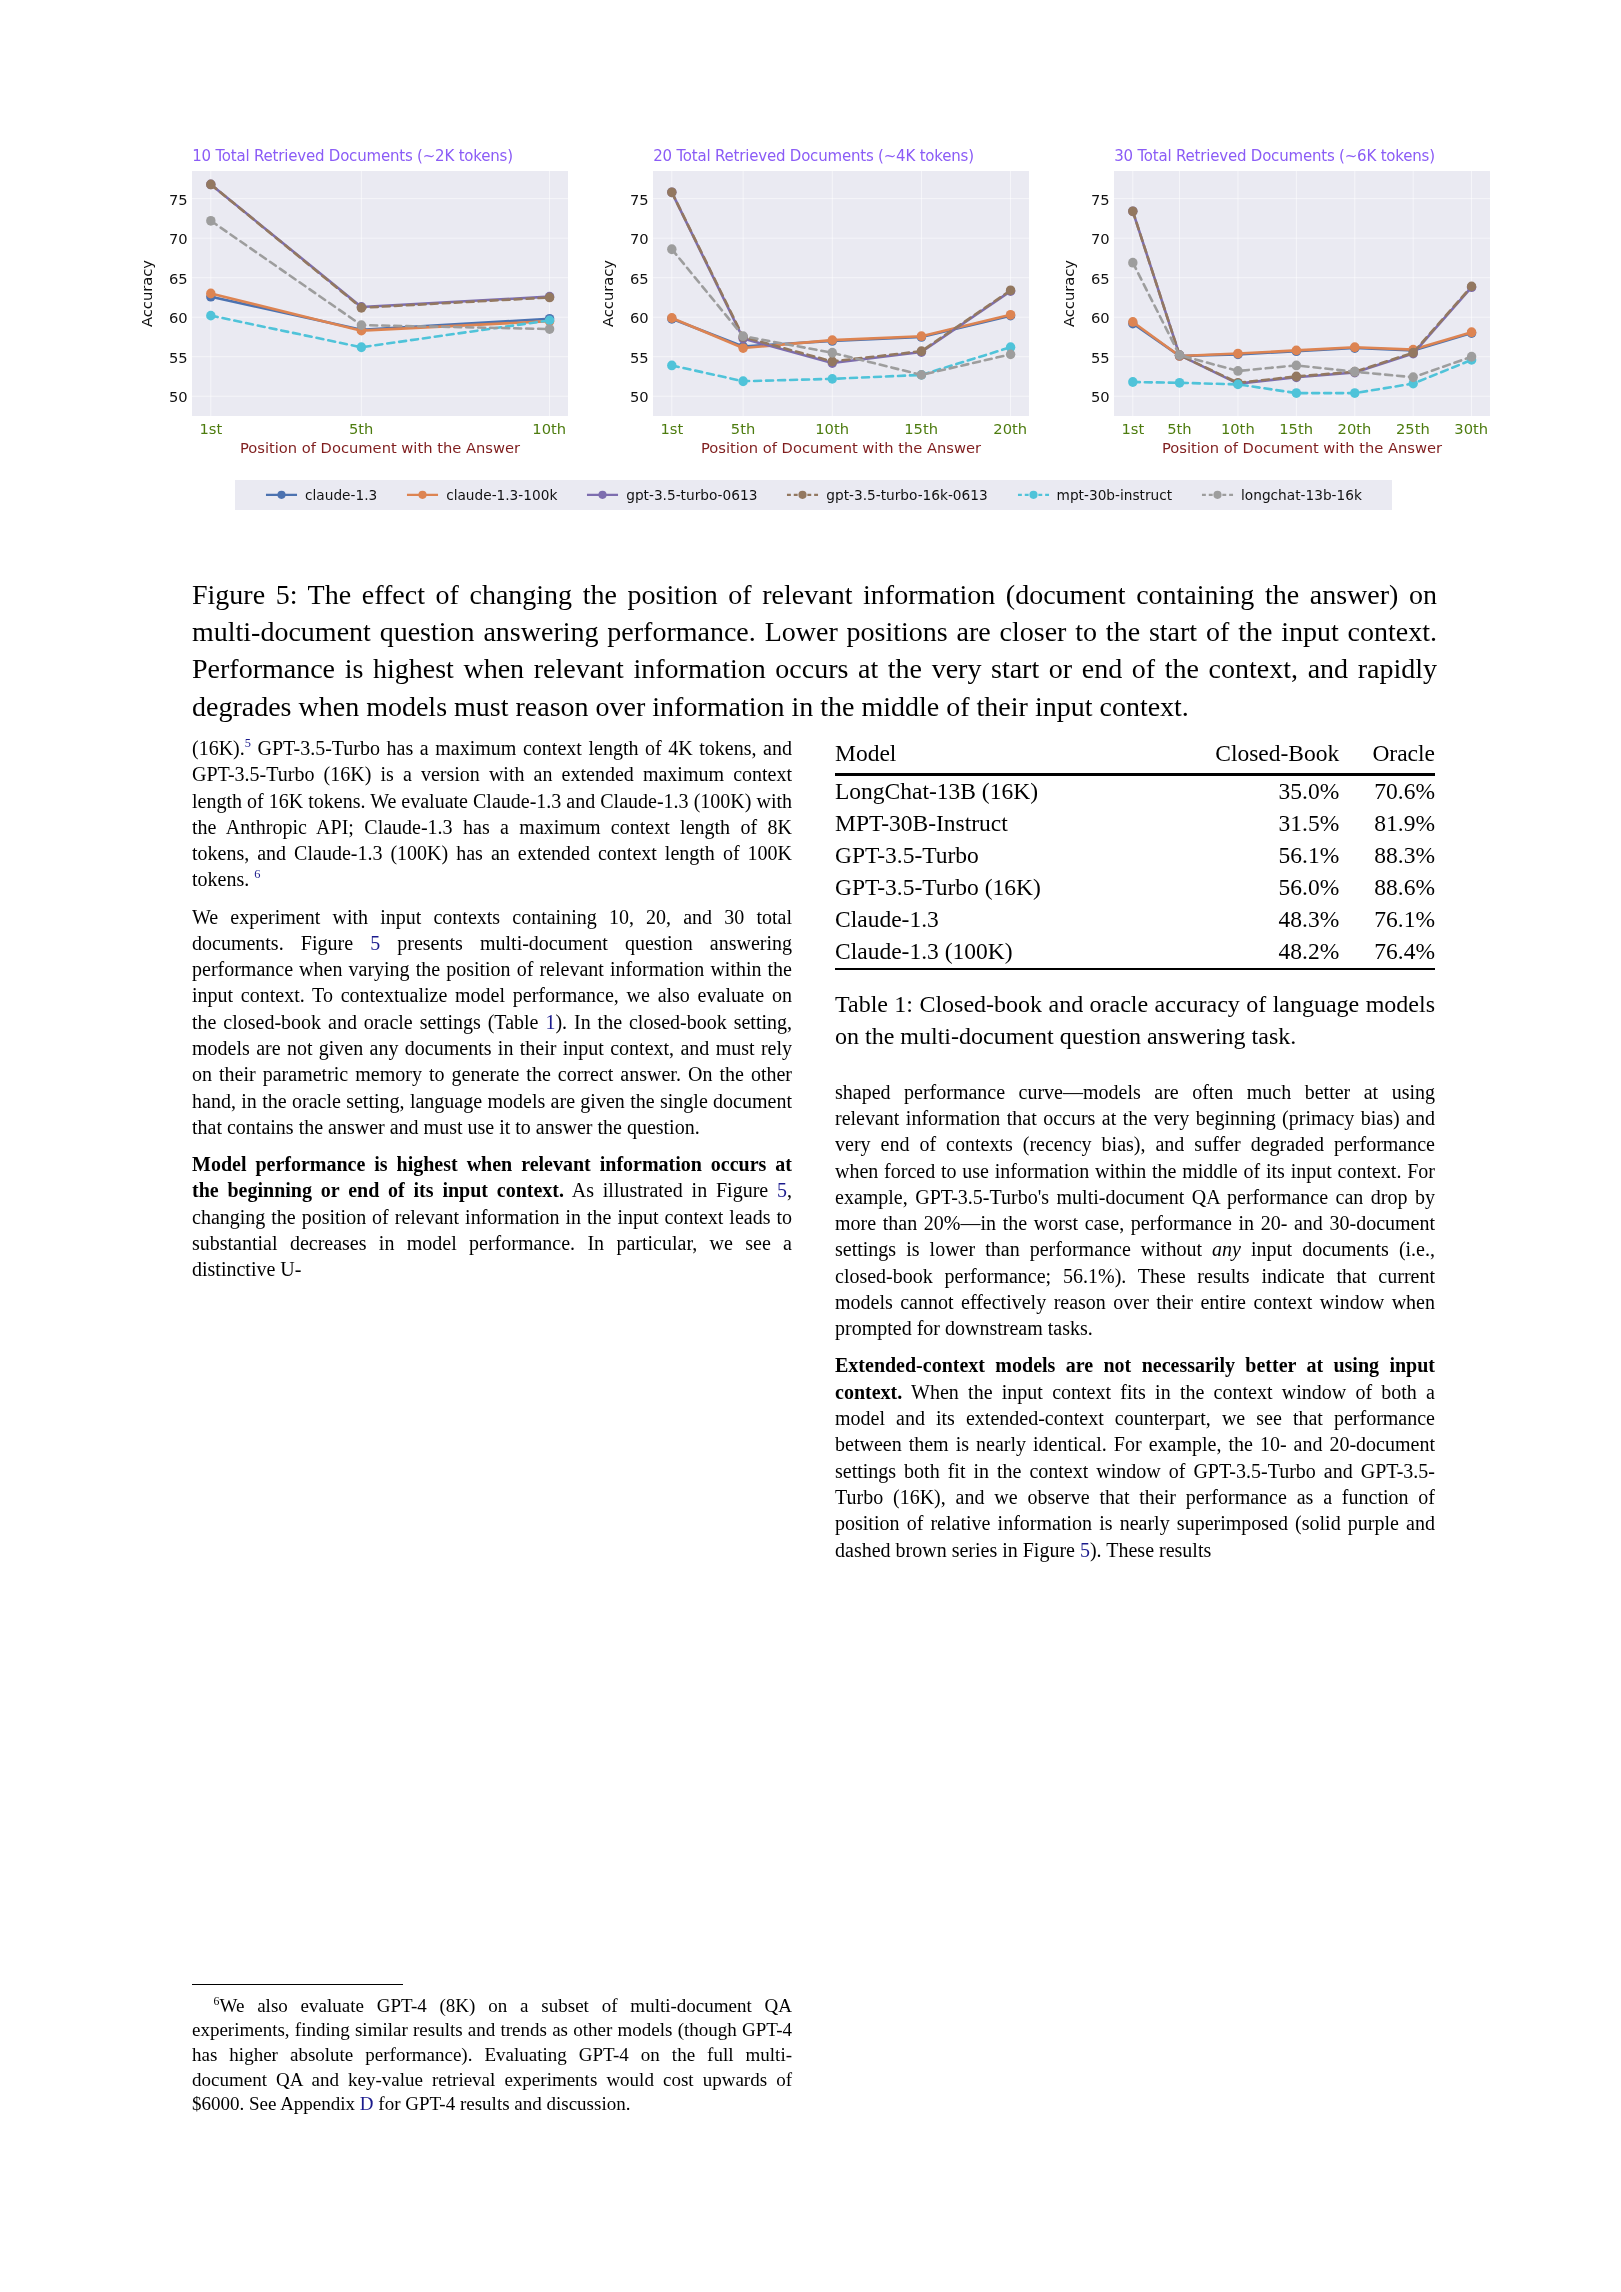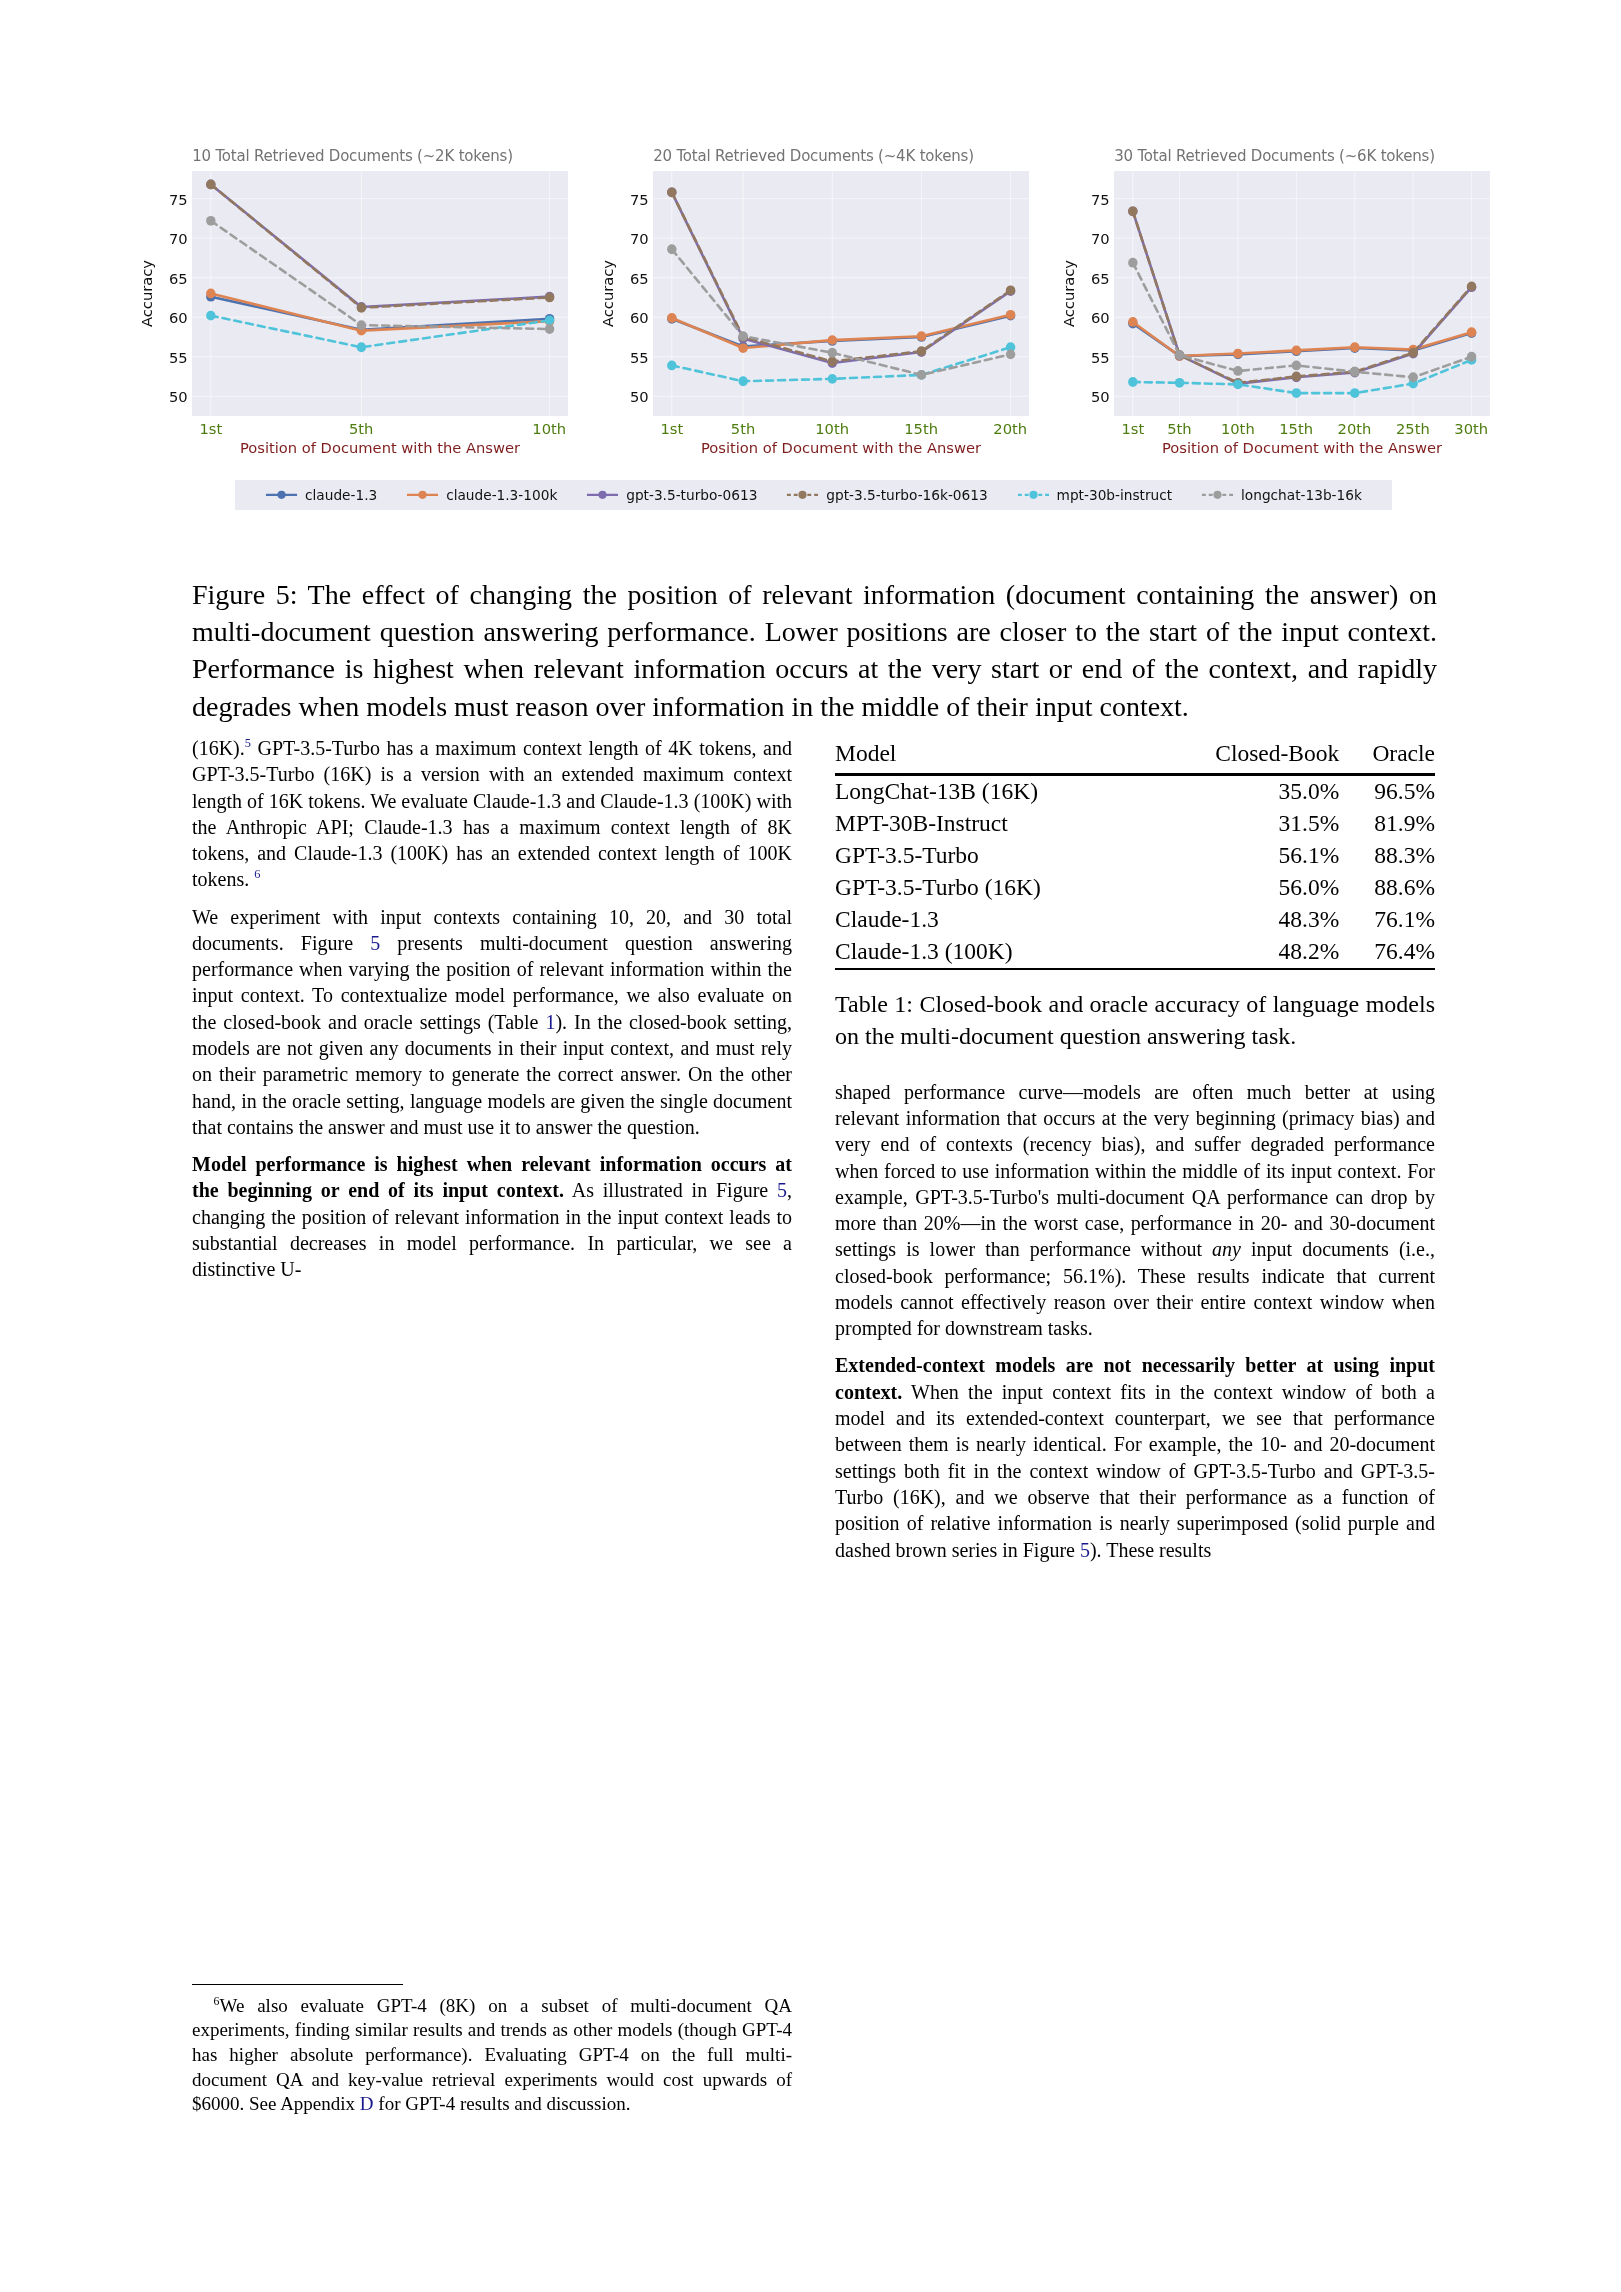--- a/index.html
+++ b/index.html
@@ -3,21 +3,21 @@
 <meta charset="utf-8">
 <style>
   html,body{margin:0;padding:0;background:#fff;}
   body{width:1621px;height:2293px;font-family:"Liberation Serif",serif;color:#000;position:relative;overflow:hidden;}
   .page{position:absolute;left:0;top:0;width:1621px;height:2293px;}
 
   
   .figure{position:absolute;left:137px;top:147px;width:1353px;}
   .panels{display:flex;justify-content:space-between;align-items:flex-start;}
   .panel{width:431px;}
-  .panel-title{font-family:"DejaVu Sans",sans-serif;font-size:15px;color:#737373;text-align:center;margin:0 0 5.9px 0;letter-spacing:-0.2px;}
+  .panel-title{font-family:"DejaVu Sans",sans-serif;font-size:15px;color:#8b5cf6;text-align:center;margin:0 0 5.9px 0;letter-spacing:-0.2px;}
   .plotrow{display:flex;align-items:stretch;}
   .ylab{font-family:"DejaVu Sans",sans-serif;font-size:14.7px;color:#111;writing-mode:vertical-rl;transform:rotate(180deg);display:flex;align-items:center;justify-content:center;width:19.6px;}
   .yticks{width:35px;position:relative;}
   .ytick{position:absolute;right:3.9px;font-family:"DejaVu Sans",sans-serif;font-size:14.7px;color:#111;transform:translateY(-50%);white-space:nowrap;}
   .plotbox{position:relative;flex:1;height:245px;background:#eaeaf2;}
   .plotbox svg{position:absolute;left:0;top:0;width:100%;height:100%;overflow:visible;}
   .xticks{position:relative;height:19.6px;margin-left:55px;}
   .xtick{position:absolute;font-family:"DejaVu Sans",sans-serif;font-size:14.7px;color:#4d7c0f;transform:translateX(-50%);top:3.9px;white-space:nowrap;}
   .xlab{font-family:"DejaVu Sans",sans-serif;font-size:14.7px;color:#7f1d1d;text-align:center;margin-left:55px;margin-top:3.9px;}
 
@@ -364,21 +364,21 @@
       </thead>
       <tbody>
           <tr class="rule-mid">
             <td colspan="3"></td>
           </tr>
       </tbody>
         <tbody id="tbody">
           <tr>
             <td class="tc-model">LongChat-13B (16K)</td>
             <td class="tc-num">35.0%</td>
-            <td class="tc-num">96.5%</td>
+            <td class="tc-num">70.6%</td>
           </tr>
           <tr>
             <td class="tc-model">MPT-30B-Instruct</td>
             <td class="tc-num">31.5%</td>
             <td class="tc-num">81.9%</td>
           </tr>
           <tr>
             <td class="tc-model">GPT-3.5-Turbo</td>
             <td class="tc-num">56.1%</td>
             <td class="tc-num">88.3%</td>

